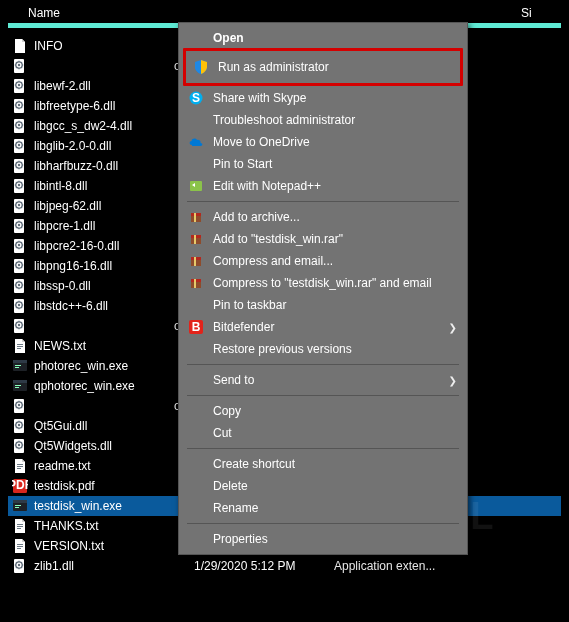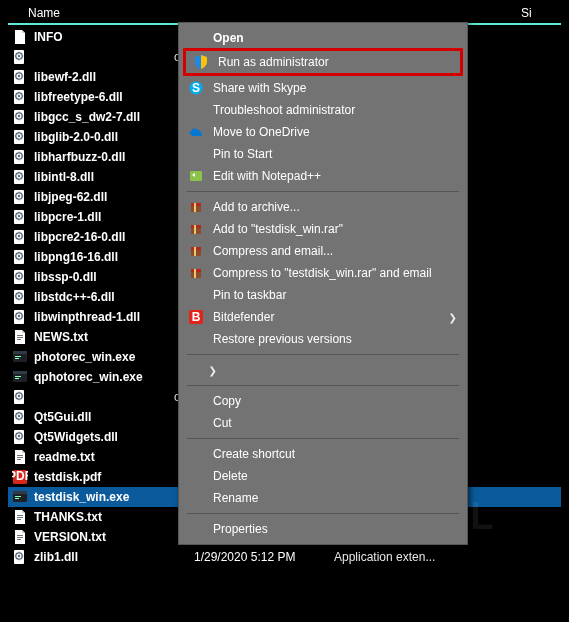--- a/index.html
+++ b/index.html
@@ -1,42 +1,42 @@
 <!DOCTYPE html>
 <html><head>
 <meta charset="utf-8">
 <style>
 * { margin:0; padding:0; box-sizing:border-box; font-family:"Segoe UI",Tahoma,sans-serif; font-size:12px; -webkit-user-select:none; user-select:none; }
 body { background:#000; width:569px; height:622px; overflow:hidden; position:relative; color:#fff; }
 
 .panel { position:absolute; inset:0; padding:6px 8px 0 8px; }
 
-.header { display:flex; border-bottom:2px solid #5eead4; padding-bottom:3px; margin-bottom:2px; }
+.header { display:flex; border-bottom:5px solid #5eead4; padding-bottom:3px; margin-bottom:8px; }
 .header .col-name { flex:1; padding-left:20px; }
 .header .col-si   { width:40px; text-align:left; }
 
 .file-list { position:relative; }
 .row { display:flex; align-items:center; height:20px; padding-left:4px; }
 .row .icon { width:16px; height:16px; display:inline-flex; align-items:center; justify-content:center; margin-right:6px; flex:0 0 16px; }
-.row .name { flex:0 0 160px; white-space:nowrap; overflow:hidden; text-overflow:ellipsis;font-weight:bold; }
+.row .name { flex:0 0 160px; white-space:nowrap; overflow:hidden; text-overflow:ellipsis; }
 .row .date { flex:0 0 140px; white-space:nowrap; }
 .row .type { flex:1; white-space:nowrap; overflow:hidden; text-overflow:ellipsis; }
 .row.selected { background:#0a5a9c; }
 
 .truncated { opacity:.9; }
 
 .context { position:absolute; top:22px; left:178px; width:290px; background:#737373; border:1px solid #555; padding:4px 2px; z-index:20; box-shadow:2px 2px 6px rgba(0,0,0,.6); }
 .citem { display:flex; align-items:center; height:22px; padding:0 8px 0 4px; }
 .citem .cicon { width:22px; height:16px; display:inline-flex; align-items:center; justify-content:center; flex:0 0 22px; }
 .citem .clabel { flex:1; padding-left:6px; white-space:nowrap; }
 .citem .arrow { width:10px; text-align:right; font-size:10px; color:#eee; }
 .csep { height:1px; background:#555; margin:4px 6px; }
 .citem.bold .clabel { font-weight:600; }
 .highlight-box { border:3px solid #d40000; border-radius:1px; margin:-1px 2px 1px 2px; }
-.highlight-box .citem { height:22px;justify-content:flex-end; }
+.highlight-box .citem { height:32px;justify-content:flex-end; }
 
 .watermark { position:absolute; left:270px; top:495px; font-size:38px; font-weight:700; letter-spacing:2px; color:rgba(255,255,255,0.07); pointer-events:none; z-index:1; }
 
 svg { display:block; }
 
 </style>
 </head>
 <body>
 
 <div class="panel">
@@ -98,21 +98,21 @@
       </div>
       <div class="row">
         <span class="icon">
           <svg width="16" height="16" viewBox="0 0 16 16">
             <rect x="2" y="1" width="10" height="14" rx="1" fill="#fff"></rect>
             <circle cx="7" cy="7" r="3.2" fill="none" stroke="#5e6b78" stroke-width="1.3"></circle>
             <circle cx="7" cy="7" r="1.2" fill="#5e6b78"></circle>
             <path d="M7 3.8v-1M7 10.2v1M3.8 7h-1M10.2 7h1M4.8 4.8l-.7-.7M9.2 9.2l.7.7M4.8 9.2l-.7.7M9.2 4.8l.7-.7" stroke="#5e6b78" stroke-width="1.3"></path>
           </svg>
         </span>
-        <span class="name">libgcc_s_dw2-7.dll</span>
+        <span class="name">libgcc_s_dw2-4.dll</span>
         <span class="date"></span>
         <span class="type truncated">on exten...</span>
       </div>
       <div class="row">
         <span class="icon">
           <svg width="16" height="16" viewBox="0 0 16 16">
             <rect x="2" y="1" width="10" height="14" rx="1" fill="#fff"></rect>
             <circle cx="7" cy="7" r="3.2" fill="none" stroke="#5e6b78" stroke-width="1.3"></circle>
             <circle cx="7" cy="7" r="1.2" fill="#5e6b78"></circle>
             <path d="M7 3.8v-1M7 10.2v1M3.8 7h-1M10.2 7h1M4.8 4.8l-.7-.7M9.2 9.2l.7.7M4.8 9.2l-.7.7M9.2 4.8l.7-.7" stroke="#5e6b78" stroke-width="1.3"></path>
@@ -228,21 +228,20 @@
       </div>
       <div class="row">
         <span class="icon">
           <svg width="16" height="16" viewBox="0 0 16 16">
             <rect x="2" y="1" width="10" height="14" rx="1" fill="#fff"></rect>
             <circle cx="7" cy="7" r="3.2" fill="none" stroke="#5e6b78" stroke-width="1.3"></circle>
             <circle cx="7" cy="7" r="1.2" fill="#5e6b78"></circle>
             <path d="M7 3.8v-1M7 10.2v1M3.8 7h-1M10.2 7h1M4.8 4.8l-.7-.7M9.2 9.2l.7.7M4.8 9.2l-.7.7M9.2 4.8l.7-.7" stroke="#5e6b78" stroke-width="1.3"></path>
           </svg>
         </span>
-        <span class="name">libwinpthread-1.dll</span>
         <span class="date"></span>
         <span class="type truncated">on exten...</span>
       </div>
       <div class="row">
         <span class="icon">
           <svg width="16" height="16" viewBox="0 0 16 16">
             <path d="M3 1h7l3 3v11H3z" fill="#fff"></path>
             <path d="M10 1v3h3" fill="#d0d0d0"></path>
             <rect x="5" y="6" width="6" height="1" fill="#6b7884"></rect>
             <rect x="5" y="8" width="6" height="1" fill="#6b7884"></rect>
@@ -515,20 +514,21 @@
   </div>
   <div class="citem">
     <span class="cicon"></span>
     <span class="clabel">Restore previous versions</span>
   </div>
 
   <div class="csep"></div>
 
   <div class="citem">
     <span class="cicon"></span>
+    <span class="clabel">Send to</span>
     <span class="arrow">❯</span>
   </div>
 
   <div class="csep"></div>
 
   <div class="citem">
     <span class="cicon"></span>
     <span class="clabel">Copy</span>
   </div>
   <div class="citem">

